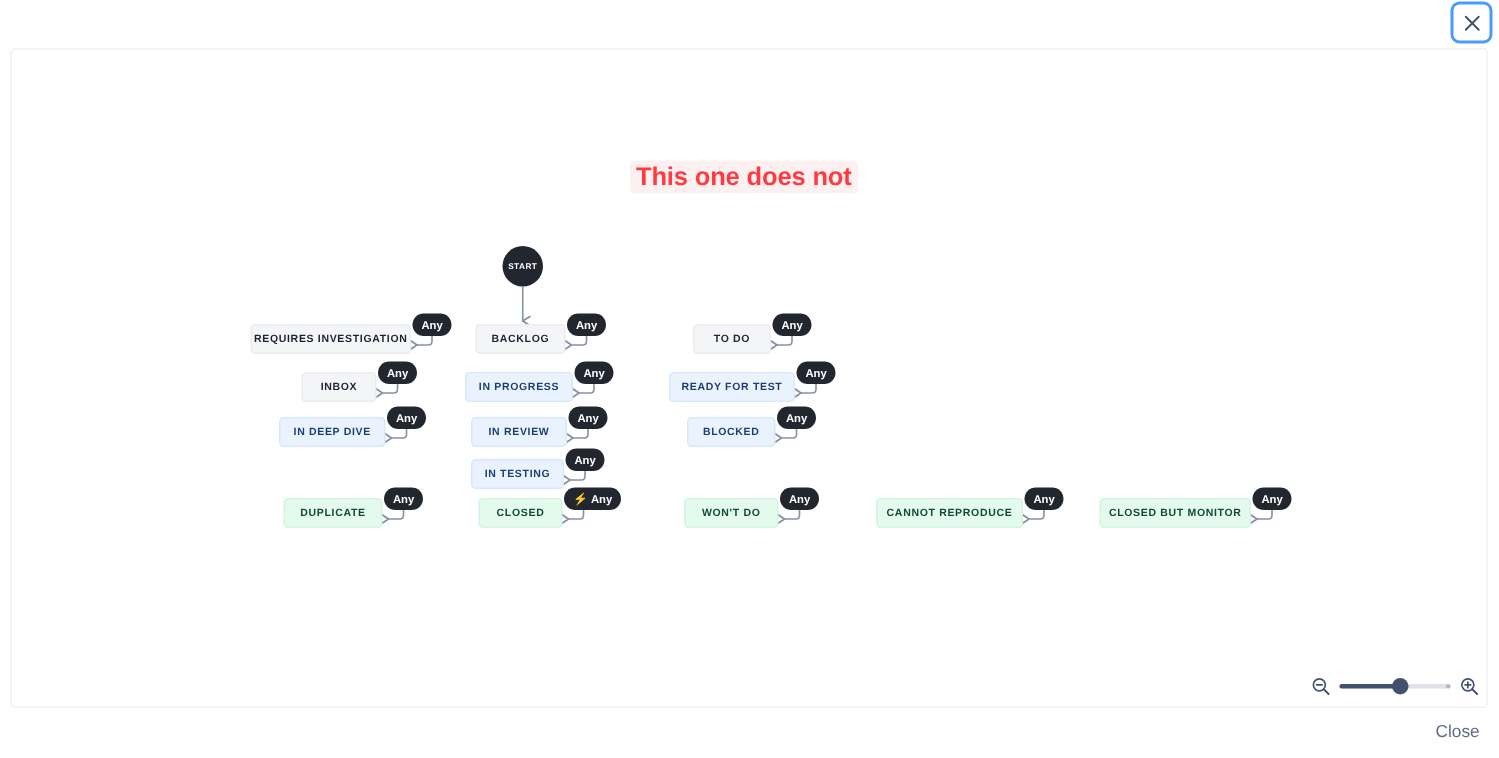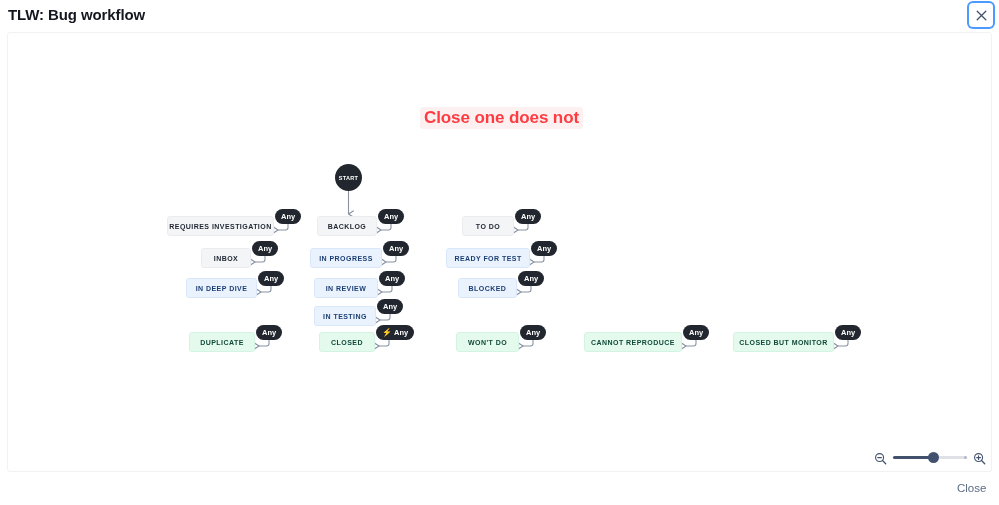--- a/index.html
+++ b/index.html
@@ -120,21 +120,20 @@
     background: none; border: none; padding: 0;
     font-family: Liberation Sans, sans-serif;
   }
 </style>
 </head>
 <body>
 
 <div id="app">
 
   <div class="modal-header">
-    <div class="modal-title">TLW: Bug workflow</div>
     <button class="close-x-btn">
       <span>
         <svg width="11" height="11" viewBox="0 0 11 11" aria-hidden="true">
           <path d="M1.2 1.2 L9.8 9.8 M9.8 1.2 L1.2 9.8" stroke="#42526e" stroke-width="1.3" stroke-linecap="round" fill="none"></path>
         </svg>
       </span>
     </button>
   </div>
 
   <div class="canvas-panel">
@@ -161,21 +160,21 @@
             <path d="M 382 274 L 382 284.5 Q 382 287 379.5 287 L 372 287" fill="none" stroke="#8993a4" stroke-width="1.1" marker-end="url(#arrow-left)"></path>
             <path d="M 261 300 L 261 310.5 Q 261 313 258.5 313 L 251 313" fill="none" stroke="#8993a4" stroke-width="1.1" marker-end="url(#arrow-left)"></path>
             <path d="M 381 300 L 381 310.5 Q 381 313 378.5 313 L 371 313" fill="none" stroke="#8993a4" stroke-width="1.1" marker-end="url(#arrow-left)"></path>
             <path d="M 525 300 L 525 310.5 Q 525 313 522.5 313 L 515 313" fill="none" stroke="#8993a4" stroke-width="1.1" marker-end="url(#arrow-left)"></path>
             <path d="M 688 300 L 688 310.5 Q 688 313 685.5 313 L 678 313" fill="none" stroke="#8993a4" stroke-width="1.1" marker-end="url(#arrow-left)"></path>
             <path d="M 840 300 L 840 310.5 Q 840 313 837.5 313 L 830 313" fill="none" stroke="#8993a4" stroke-width="1.1" marker-end="url(#arrow-left)"></path>
             <path d="M 340.5 158 L 340.5 181" fill="none" stroke="#8993a4" stroke-width="1.1" marker-end="url(#arrow-down)"></path>
           </g>
       </svg>
       <div id="node-layer">
-          <div class="annotation" style="left: 412px; top: 74px; color: rgb(255, 59, 65); background: rgb(253, 240, 240);">Close one does not</div>
+          <div class="annotation" style="left: 412px; top: 74px; color: rgb(255, 59, 65); background: rgb(253, 240, 240);">This one does not</div>
           <div class="start-node" style="left: 327px; top: 131px; background: rgb(34, 38, 46);">
             <span>START</span>
           </div>
           <div class="status-node grey" style="left: 159px; top: 183px; width: 107px;">
             <span>REQUIRES INVESTIGATION</span>
           </div>
           <div class="loop-badge" style="left: 267px; top: 176px;">
             <span>Any</span>
           </div>
           <div class="status-node grey" style="left: 309px; top: 183px; width: 60px;">

